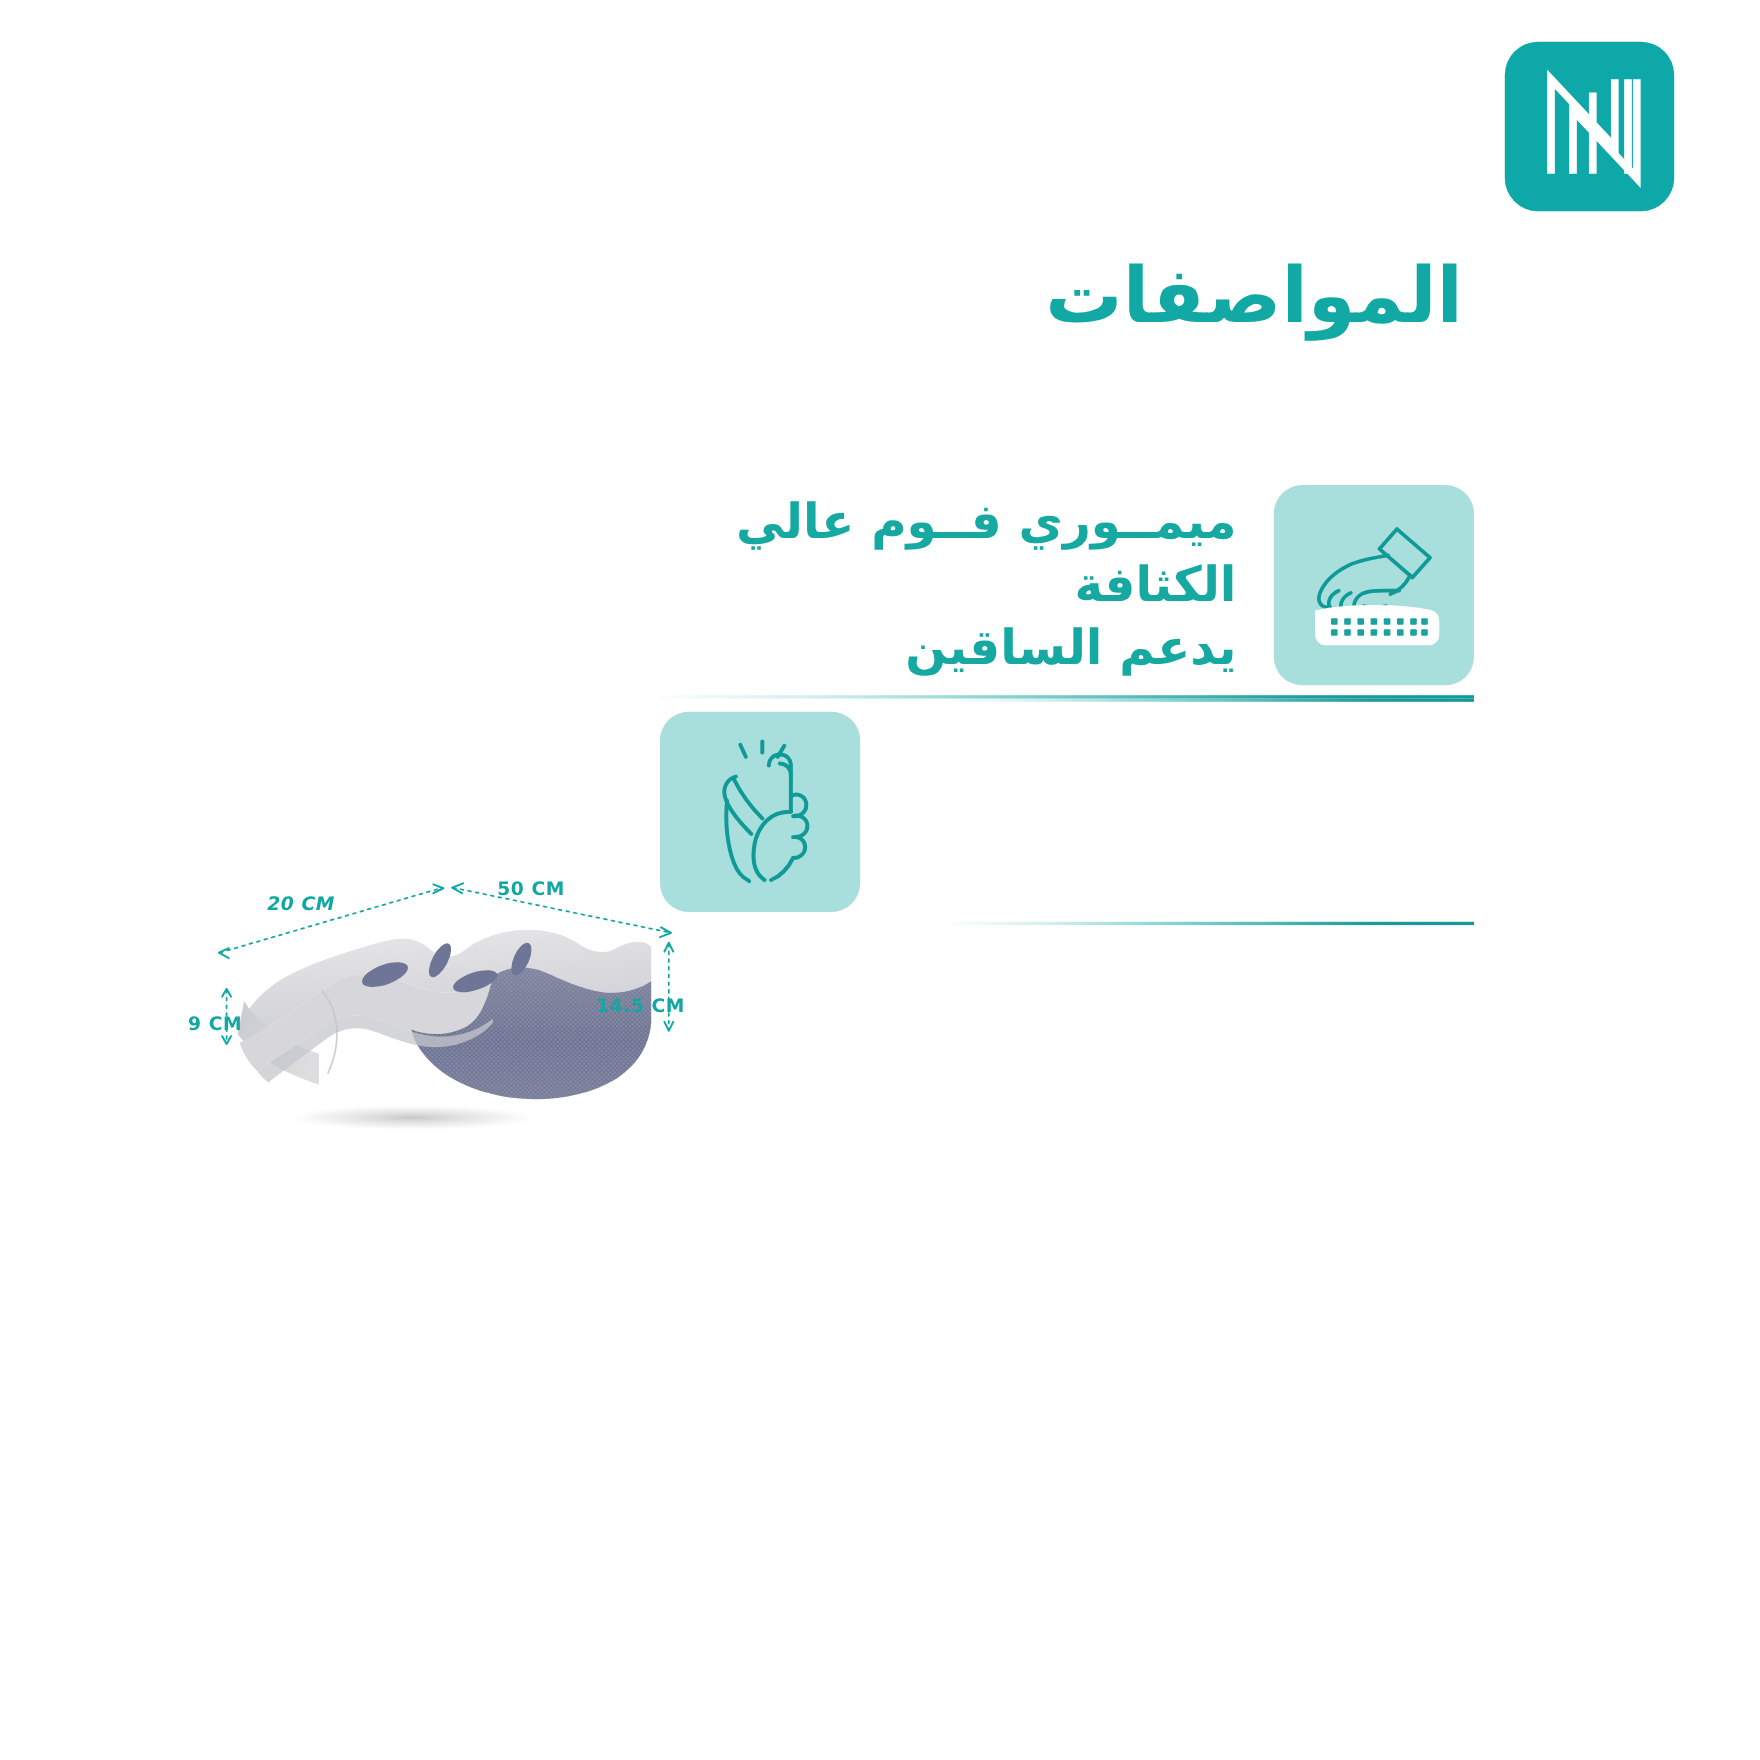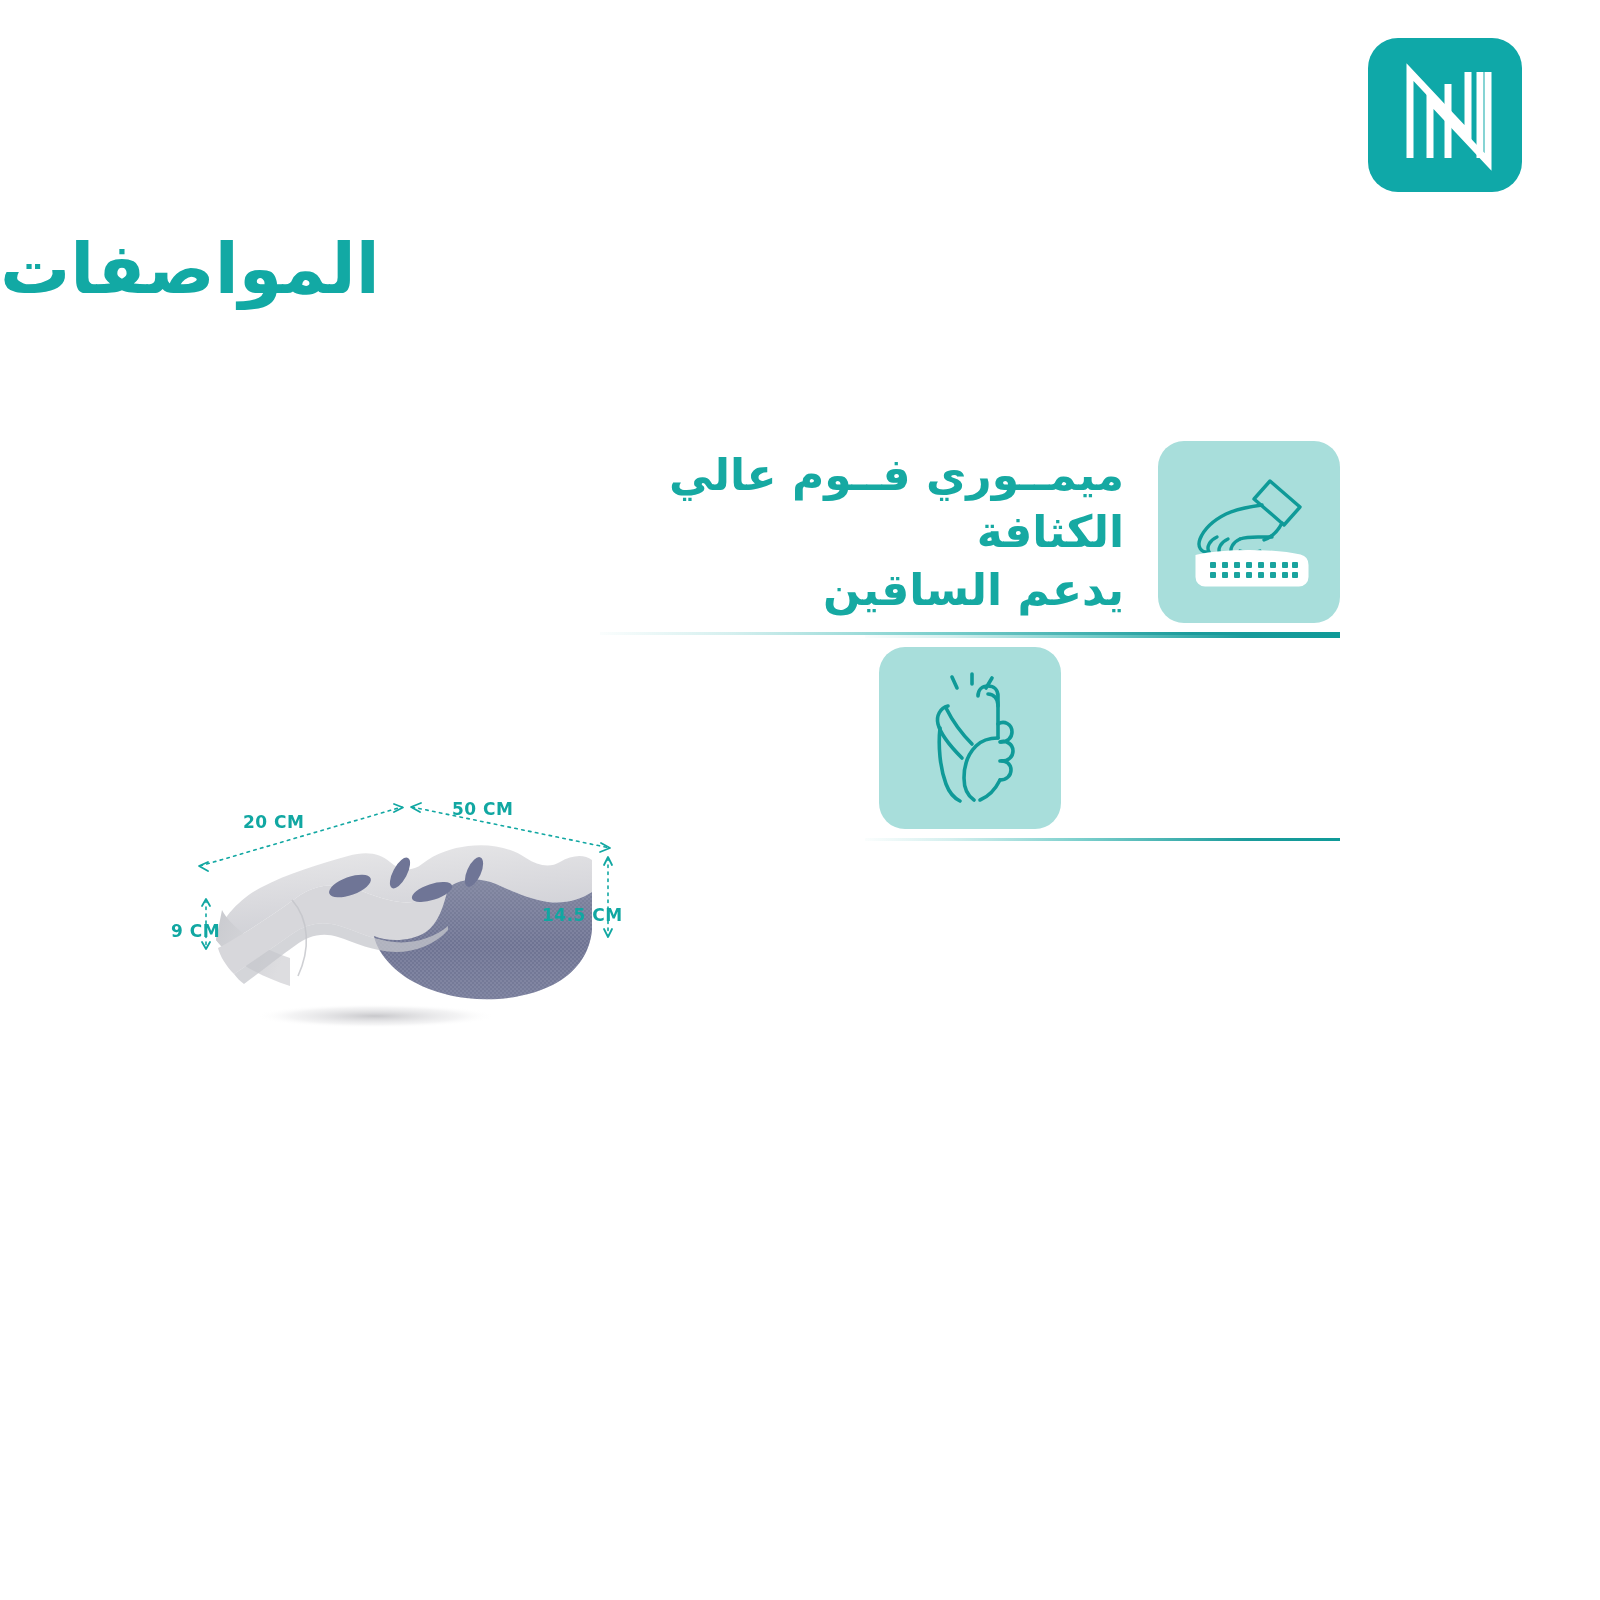--- a/index.html
+++ b/index.html
@@ -26,42 +26,42 @@
     background: #0fa8a8;
   }
   #brand-logo svg { display: block; width: 154px; height: 154px; }
 
   
   #page-title {
     position: absolute;
     top: 228px;
     left: 0;
     width: 1330px;
-    text-align: left;
+    text-align: right;
     direction: rtl;
     font-family: "DejaVu Sans", "Liberation Sans", sans-serif;
     font-size: 70px;
     font-weight: bold;
     color: #12a9a4;
     letter-spacing: -1px;
   }
 
   
   #feature-list {
     position: absolute;
     top: 432px;
     left: 600px;
     width: 740px;
   }
   .feature-row {
     position: relative;
     display: flex;
     flex-direction: row;
     align-items: center;
-    justify-content: center;
+    justify-content: space-between;
     height: 200px;
     box-sizing: border-box;
   }
   .feature-text {
     direction: rtl;
     text-align: right;
     flex: 1 1 auto;
     padding-left: 0;
     padding-right: 10px;
     margin-right: 24px;
@@ -108,21 +108,21 @@
   }
   #product-figure svg { display: block; }
   .dim-label {
     position: absolute;
     color: #11a7a2;
     font-size: 17px;
     font-weight: bold;
     letter-spacing: 0.5px;
     white-space: nowrap;
   }
-  #dim-20 { left: 83px; top: 32px; }
+  #dim-20 { left: 83px; top: 32px; font-style: italic; }
   #dim-40 { left: 292px; top: 19px; }
   #dim-11 { left: 11px; top: 141px; }
   #dim-145 { left: 382px; top: 125px; }
 </style>
 </head>
 <body>
 
 <div id="brand-logo">
   <svg viewBox="0 0 154 154">
     <g fill="none" stroke="#ffffff" stroke-width="7" stroke-linejoin="miter" stroke-linecap="butt">

